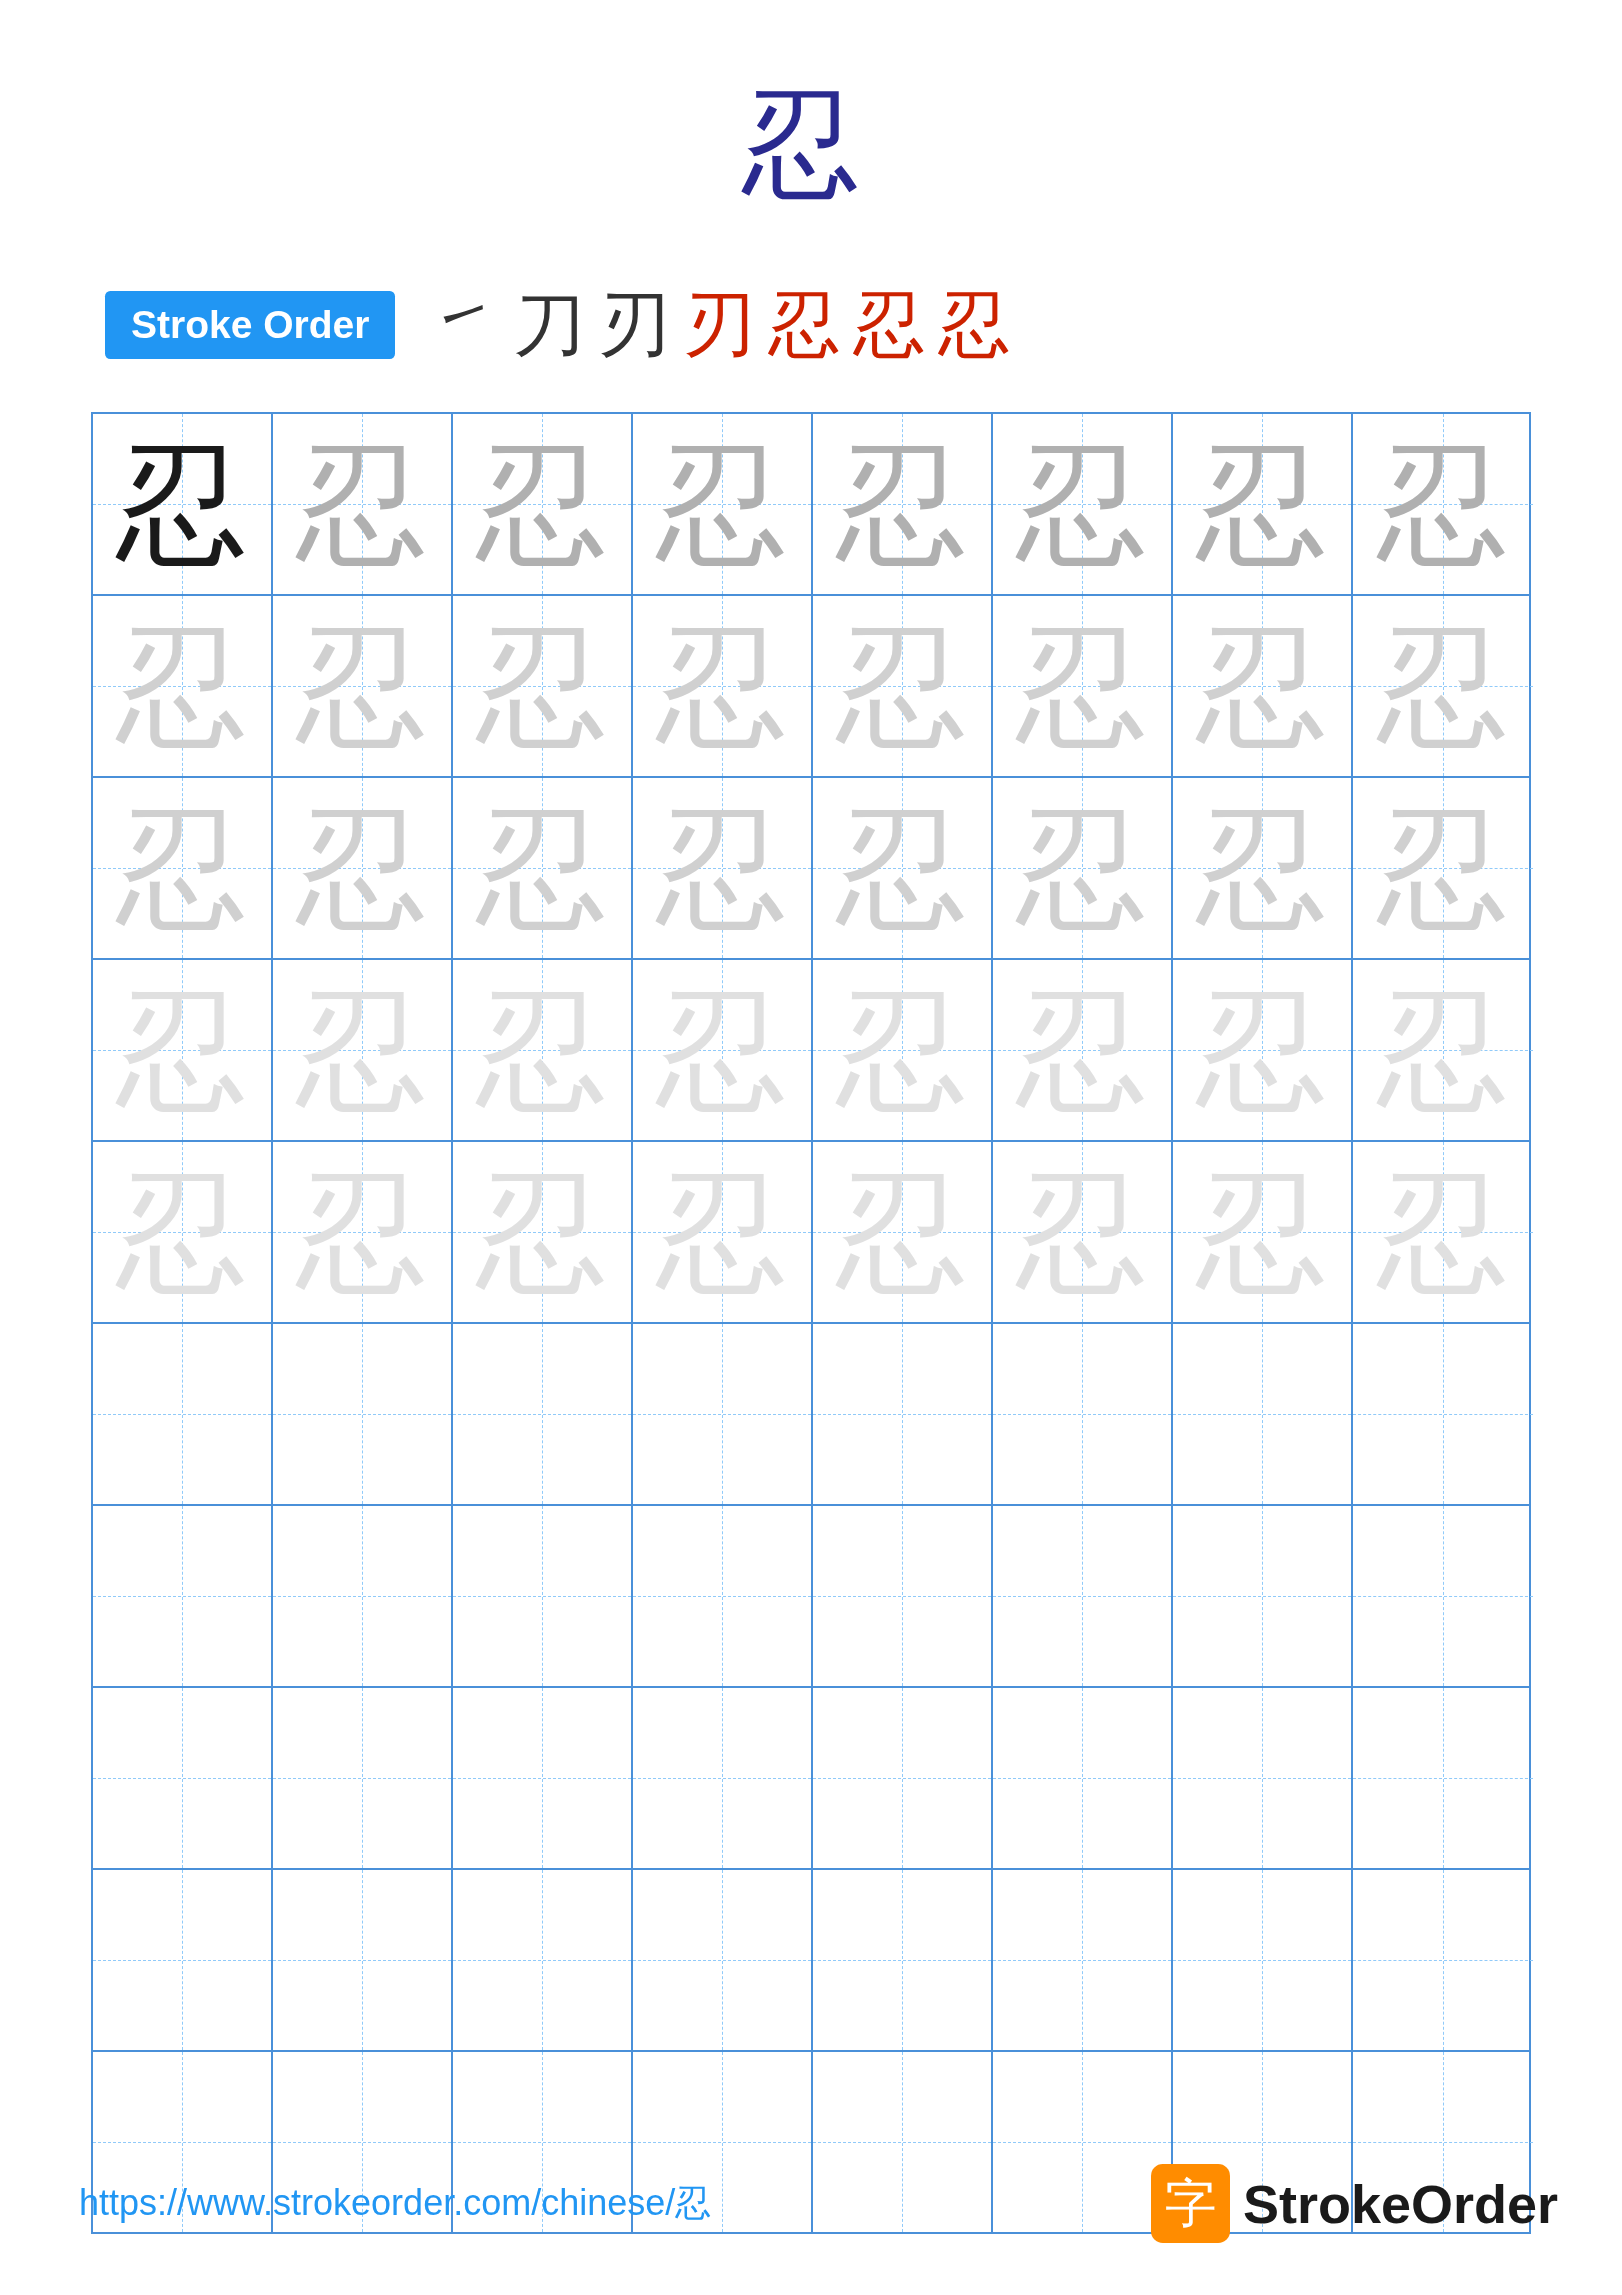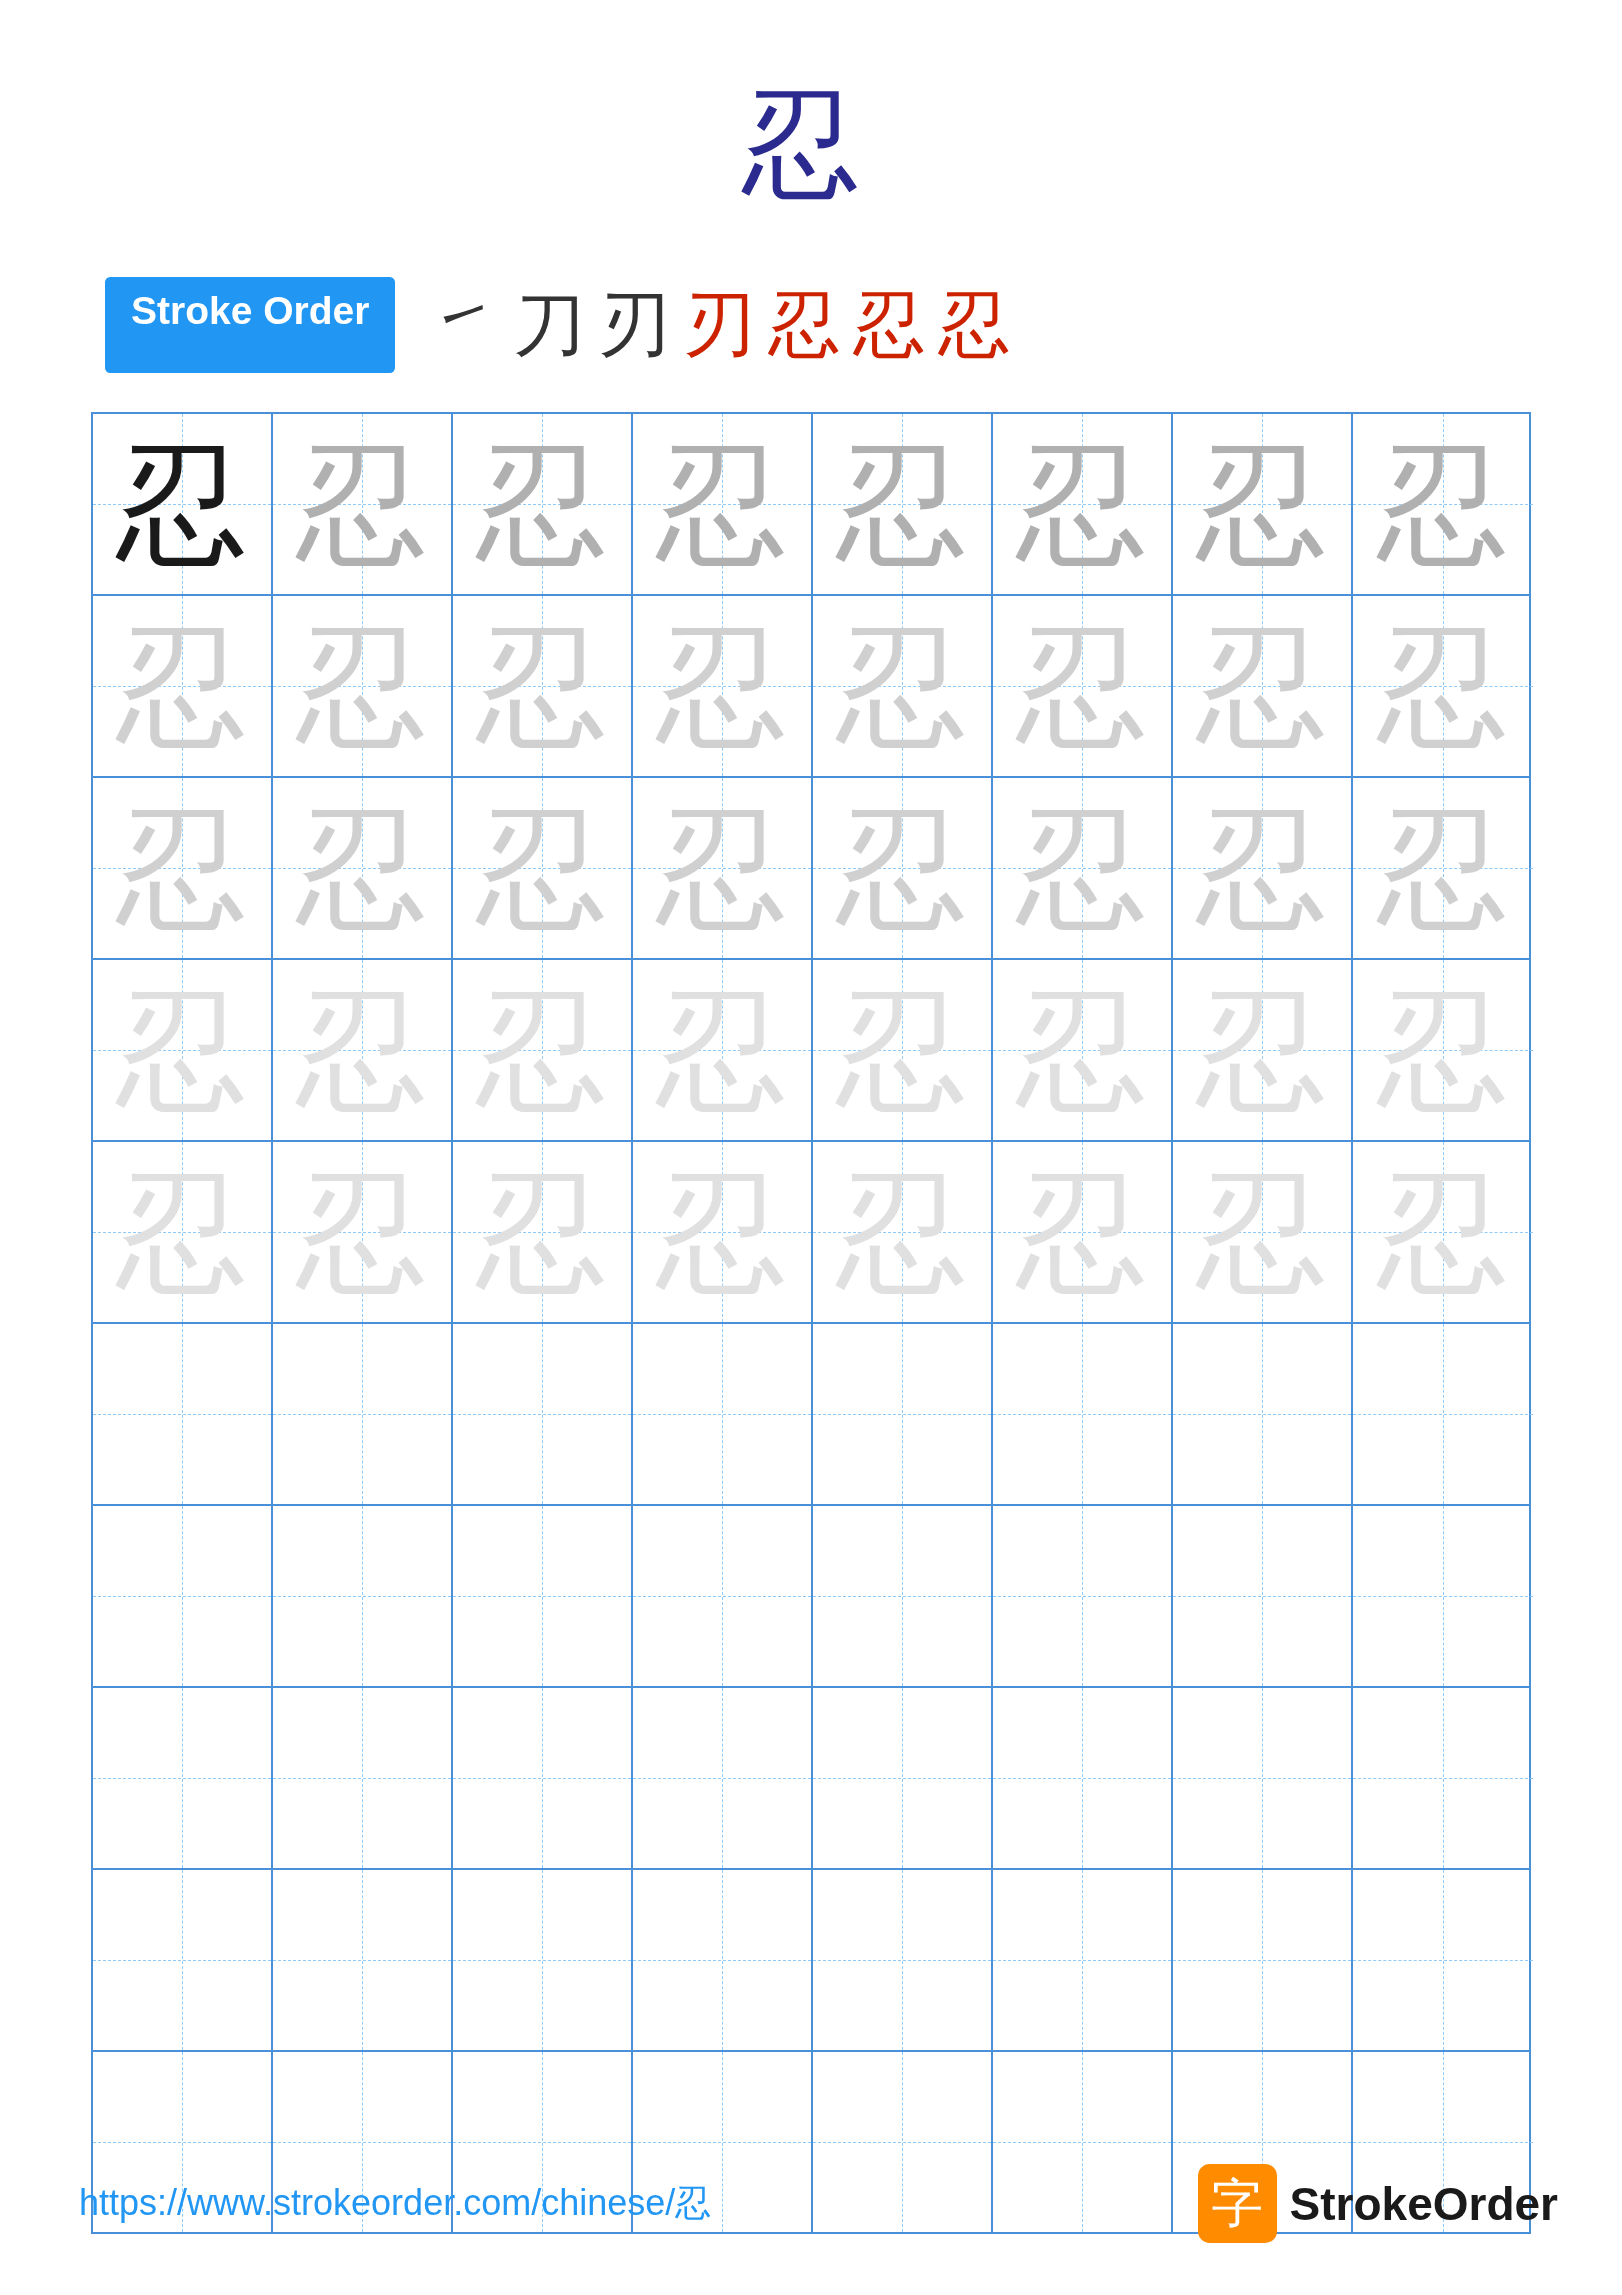--- a/index.html
+++ b/index.html
@@ -39,20 +39,21 @@
 
     .title-text {
       font-size: 105px;
       color: #1a1a1a;
       font-family: sans-serif;
       font-weight: bold;
     }
 
     .stroke-order-area {
       display: flex;
+      align-items: center;
       width: 100%;
       margin-bottom: 39px;
       padding-left: 26px;
     }
 
     .stroke-order-badge {
       background: #2196F3;
       color: white;
       font-size: 39px;
       padding: 11.8px 26px;
@@ -186,21 +187,21 @@
       border-radius: 11.8px;
       display: flex;
       align-items: center;
       justify-content: center;
       font-size: 52px;
       color: white;
       font-family: serif;
     }
 
     .footer-logo-text {
-      font-size: 46px;
+      font-size: 54px;
       font-weight: bold;
       color: #1a1a1a;
       font-family: sans-serif;
     }
   </style>
 </head>
 <body>
 
 <div class="page-container">
 

